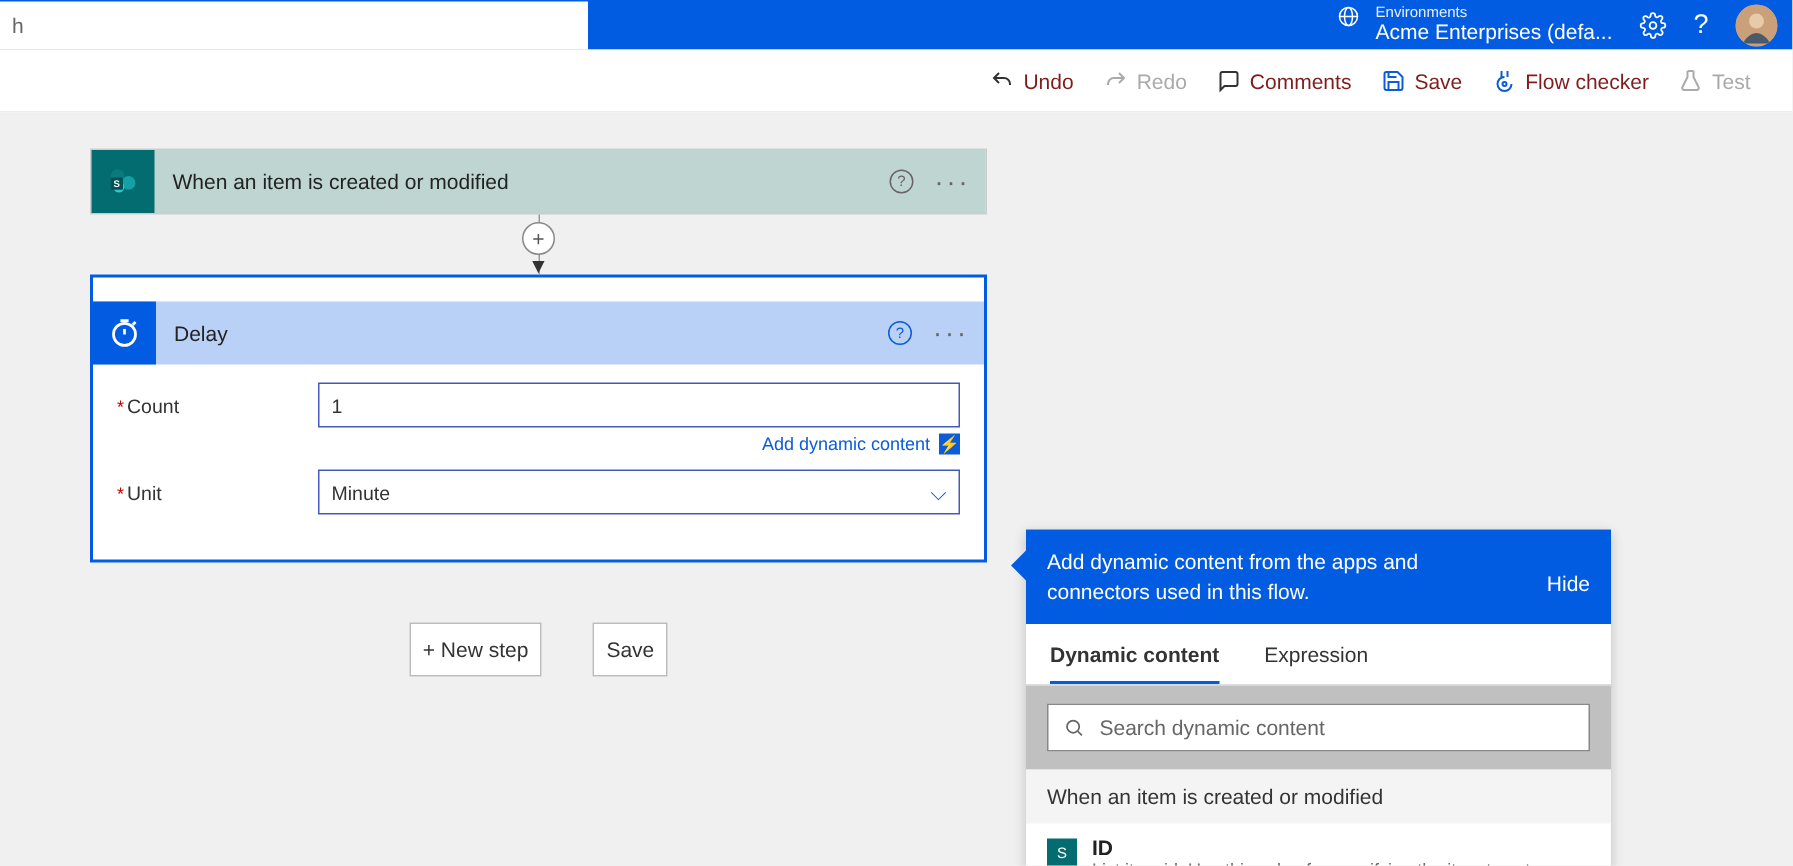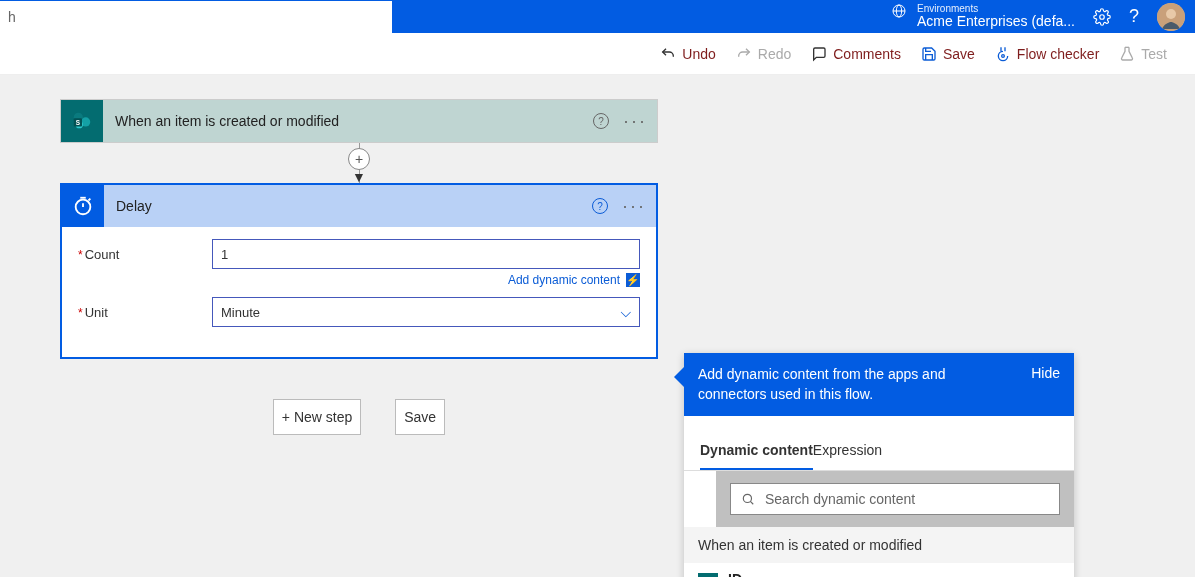--- a/index.html
+++ b/index.html
@@ -39,21 +39,21 @@
     .trigger .card-icon { background: #036c70; }
 
     
     .connector { position: relative; width: 598px; margin-left: 60px; height: 40px; display: flex; align-items: center; justify-content: center; }
     .connector-line { position: absolute; top: 0; bottom: 0; width: 1px; background: #999; }
     .plus-circle { position: relative; width: 22px; height: 22px; background: #fff; border: 1px solid #888; border-radius: 50%; display: flex; align-items: center; justify-content: center; font-size: 14px; color: #555; cursor: pointer; z-index: 2; top: -4px; }
     .arrow-down { position: absolute; bottom: -2px; color: #333; font-size: 14px; }
 
     
     .action { border: 2px solid #025ce2; }
-    .action .card-header { background: #b9d1f6; }
+    .action .card-header { background: #b9d1f6; margin-top: 16px; }
     .action .card-icon { background: #025ce2; }
     .action .card-title { color: #222; }
     .action .qmark { color: #0b5cd6; border-color: #0b5cd6; }
     .card-body { padding: 12px 16px 20px; }
     .field-row { margin-bottom: 10px; }
     .field-top { display: flex; align-items: center; }
     .field-label { width: 134px; font-size: 13px; color: #333; }
     .required-star { color: #c00; margin-right: 2px; font-size: 12px; }
     .field-input, .field-select { flex: 1; border: 1px solid #4558bb; height: 30px; padding: 0 8px; font-size: 13px; color: #333; background: #fff; display: flex; align-items: center; justify-content: space-between; }
     .chevron { color: #0b5cd6; font-size: 14px; }
@@ -63,25 +63,25 @@
 
     
     .bottom-btns { width: 598px; margin-left: 60px; display: flex; justify-content: center; gap: 34px; margin-top: 40px; }
     .btn { background: #fff; border: 1px solid #bbb; padding: 9px 8px; font-size: 14px; color: #333; cursor: pointer; }
 
     
     .flyout { position: absolute; left: 684px; top: 278px; width: 390px; background: #fff; box-shadow: 0 2px 8px rgba(0,0,0,0.2); }
     .flyout::before { content: ""; position: absolute; left: -10px; top: 14px; border-top: 10px solid transparent; border-bottom: 10px solid transparent; border-right: 10px solid #025ce2; }
     .flyout-hdr { background: #025ce2; color: #fff; padding: 12px 14px; font-size: 14px; display: flex; justify-content: space-between; align-items: flex-start; }
     .flyout-hdr-text { max-width: 300px; line-height: 1.4; }
-    .flyout-hide { cursor: pointer; font-size: 14px; }
-    .flyout-tabs { display: flex; padding: 26px 16px 0; font-size: 14px; border-bottom: 1px solid #ddd; }
+    .flyout-hide { cursor: pointer; font-size: 14px; margin-top: 16px; }
+    .flyout-tabs { display: flex; gap: 30px; padding: 12px 16px 0; font-size: 14px; border-bottom: 1px solid #ddd; }
     .flyout-tab { padding-bottom: 10px; cursor: pointer; color: #333; }
     .flyout-tab.active { font-weight: 600; border-bottom: 2px solid #025ce2; }
-    .flyout-search-wrap { background: #c0c0c0; padding: 12px 14px; margin-left: 32px; }
+    .flyout-search-wrap { background: #c0c0c0; padding: 12px 14px; }
     .flyout-search { background: #fff; border: 1px solid #888; height: 32px; display: flex; align-items: center; padding: 0 10px; gap: 10px; color: #666; font-size: 14px; }
     .flyout-group-hdr { padding: 10px 14px; font-size: 14px; color: #333; background: #f4f4f4; }
     .flyout-item { display: flex; gap: 10px; padding: 8px 14px; align-items: flex-start; cursor: pointer; }
     .flyout-item-icon { width: 20px; height: 20px; background: #036c70; display: flex; align-items: center; justify-content: center; color: #fff; font-size: 10px; flex-shrink: 0; margin-top: 2px; }
     .flyout-item-text { display: flex; flex-direction: column; width: 100%; }
     .flyout-item-title { font-size: 14px; color: #222; font-weight: 600; }
     .flyout-item-desc { font-size: 12px; color: #666; white-space: nowrap; overflow: hidden; text-overflow: ellipsis; max-width: 310px; }
     .flyout-scroll { max-height: 140px; overflow-y: auto; }
   </style>
 </head>

